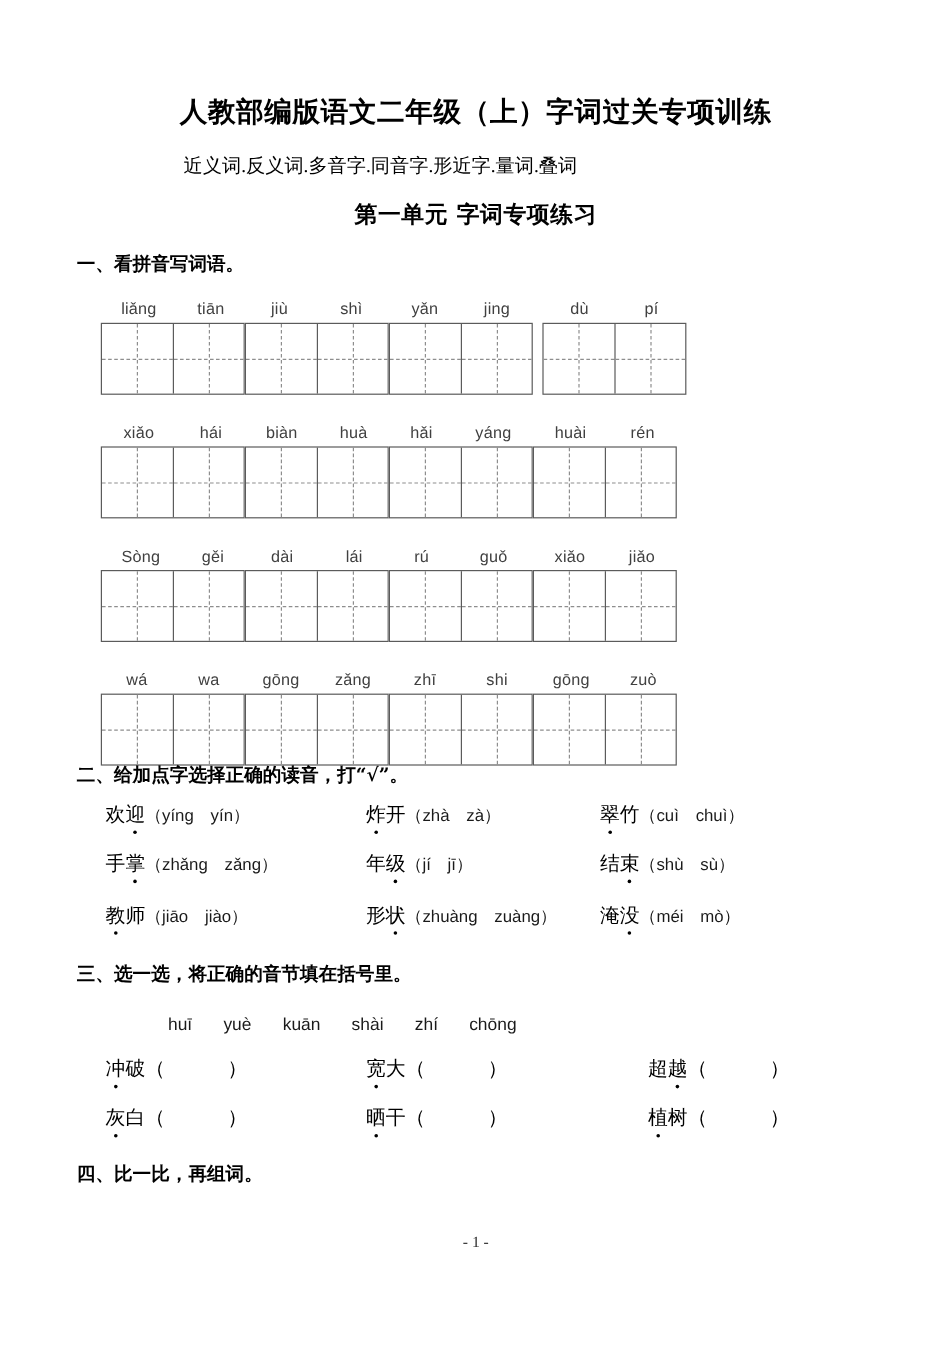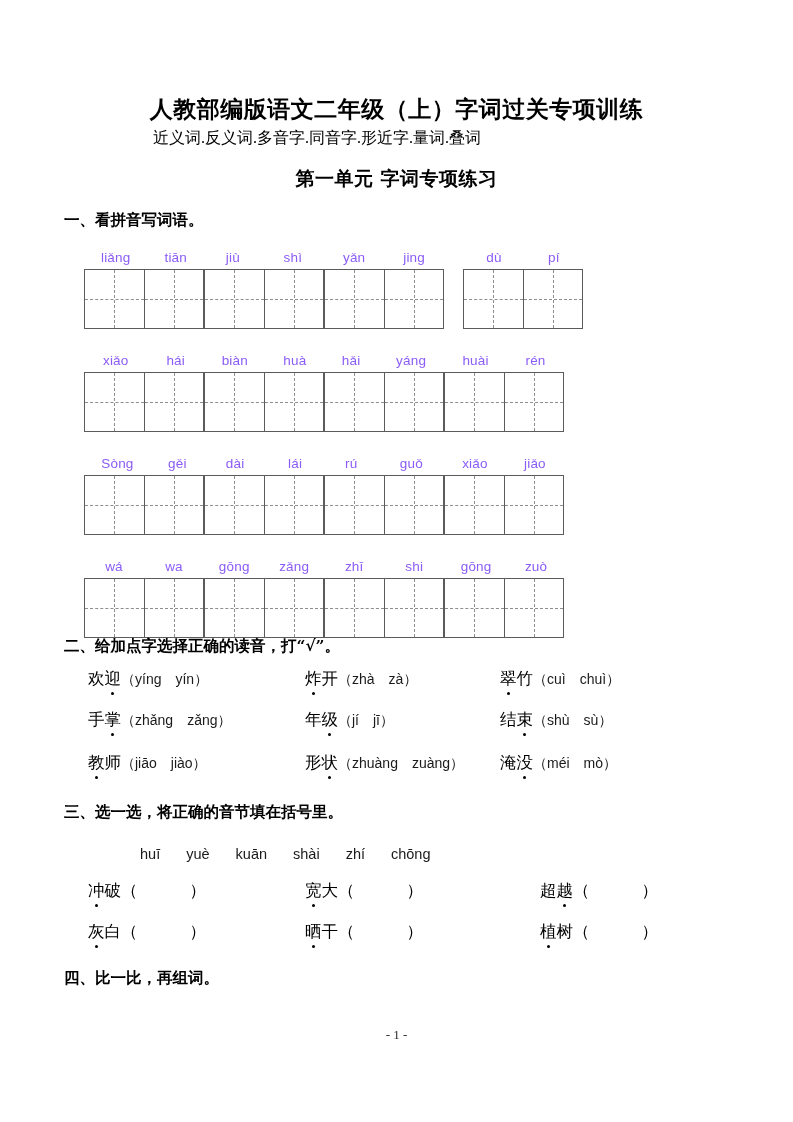--- a/index.html
+++ b/index.html
@@ -18,21 +18,21 @@
   .page {
     position: relative;
     width: 793px;
     height: 1122px;
     box-sizing: border-box;
   }
 
   
   .doc-title {
     position: absolute;
-    top: 94px;
+    top: 78px;
     left: 0;
     width: 793px;
     text-align: center;
     font-family: "DejaVu Serif", "Liberation Serif", serif;
     font-weight: bold;
     font-size: 23px;
     letter-spacing: 0.5px;
   }
   .doc-subtitle {
     position: absolute;
@@ -86,21 +86,21 @@
     top: 0;
   }
   .tzg-pinyin {
     display: flex;
     width: 120px;
     height: 22px;
     align-items: flex-end;
     justify-content: space-around;
     font-family: "Liberation Sans", "DejaVu Sans", sans-serif;
     font-size: 13.5px;
-    color: #8b5cf6;
+    color: #404040;
     letter-spacing: 0.2px;
   }
   .tzg-pinyin span { display: block; text-align: center; }
   .tzg-boxes {
     margin-top: 4px;
     width: 120px;
     height: 60px;
     display: flex;
     border: 1px solid #5b5b5b;
     box-sizing: border-box;
@@ -268,21 +268,21 @@
         <div class="tzg-group" style="left: 324px;">
           <div class="tzg-pinyin">
             <span>yǎn</span>
             <span>jing</span>
           </div>
           <div class="tzg-boxes">
             <div class="tzg-cell"></div>
             <div class="tzg-cell"></div>
           </div>
         </div>
-        <div class="tzg-group" style="left: 463px;">
+        <div class="tzg-group" style="left: 452px;">
           <div class="tzg-pinyin">
             <span>dù</span>
             <span>pí</span>
           </div>
           <div class="tzg-boxes">
             <div class="tzg-cell"></div>
             <div class="tzg-cell"></div>
           </div>
         </div>
       </div>

